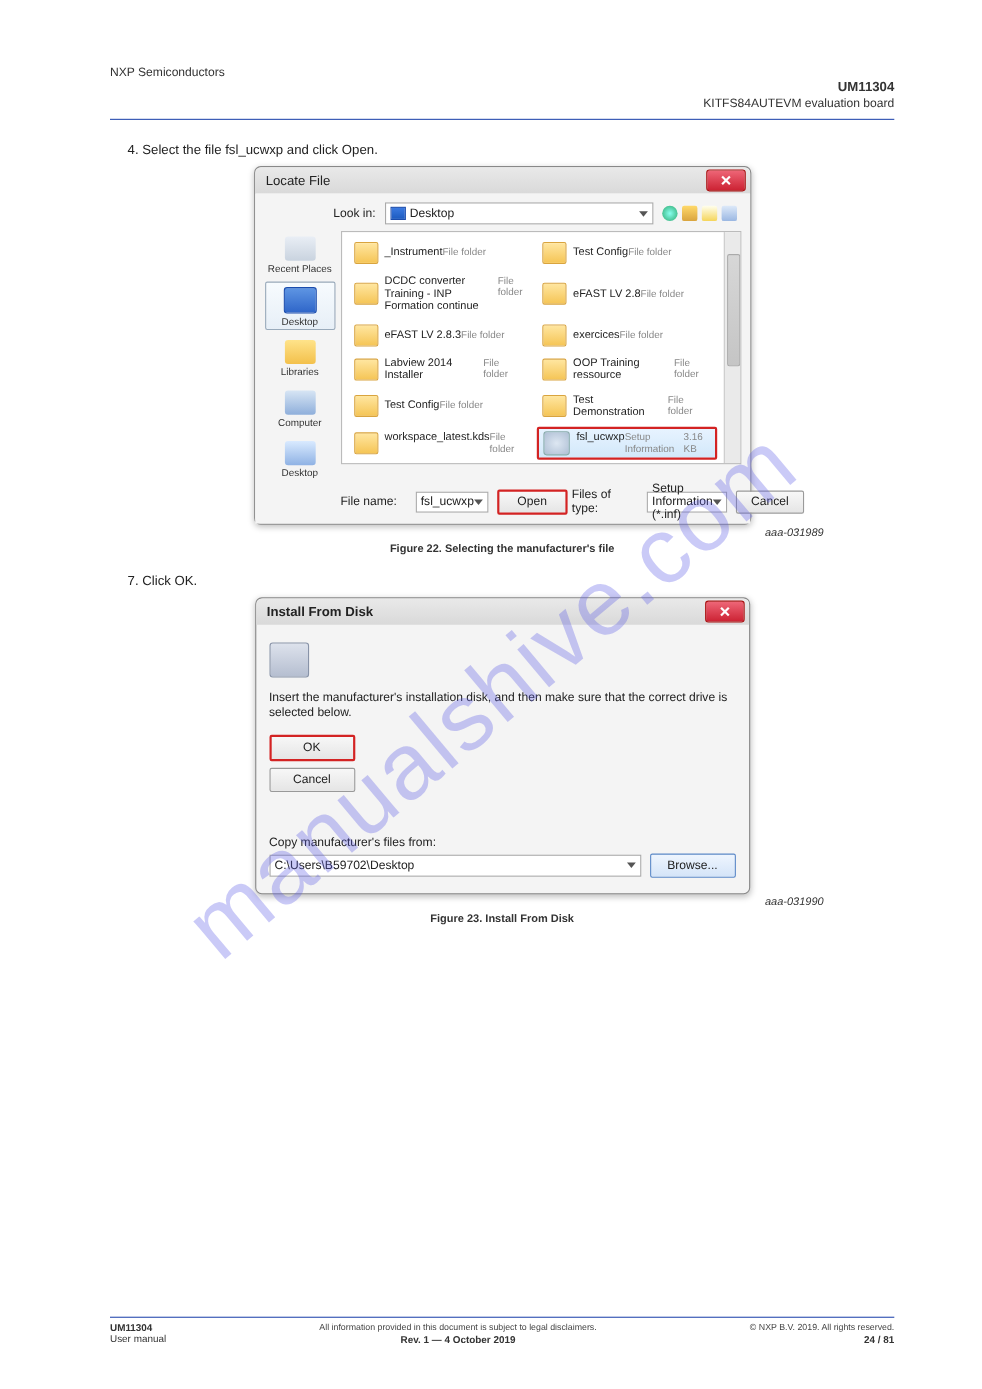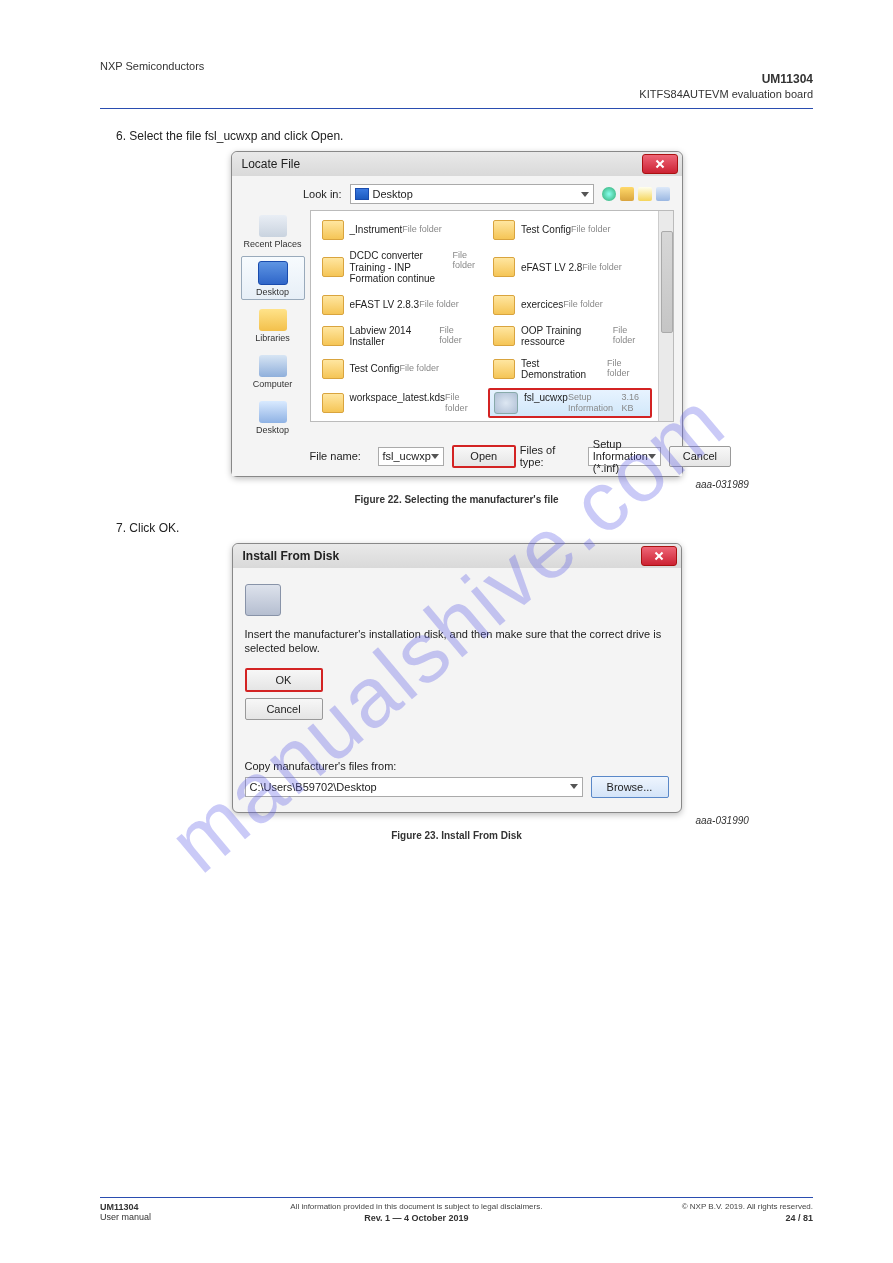--- a/index.html
+++ b/index.html
@@ -416,21 +416,21 @@
 
 <div class="page">
 
   <div class="header-region">
     <div style="font-size:11px;">NXP Semiconductors</div>
     <div class="header-top-right">UM11304</div>
     <div class="header-sub-right">KITFS84AUTEVM evaluation board</div>
   </div>
   <hr class="top-rule">
 
-  <div class="step-text">6. Select the file fsl_ucwxp and click Open.</div>
+  <div class="step-text">4. Select the file fsl_ucwxp and click Open.</div>
 
   <div class="figure-container">
     <div class="dlg lf">
       <div class="dlg-titlebar">
         <span class="dlg-title-text">Locate File</span>
         <div class="close-btn">
           <span class="close-x"></span>
         </div>
       </div>
 

